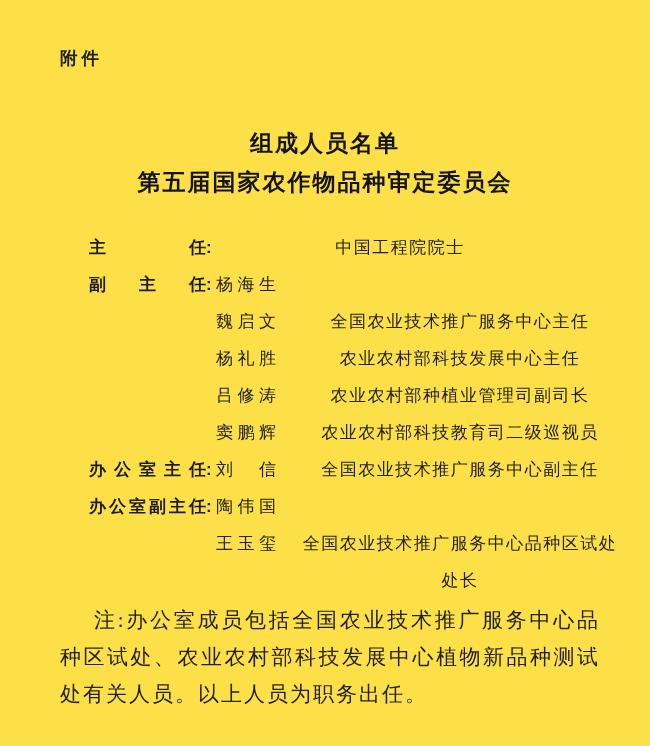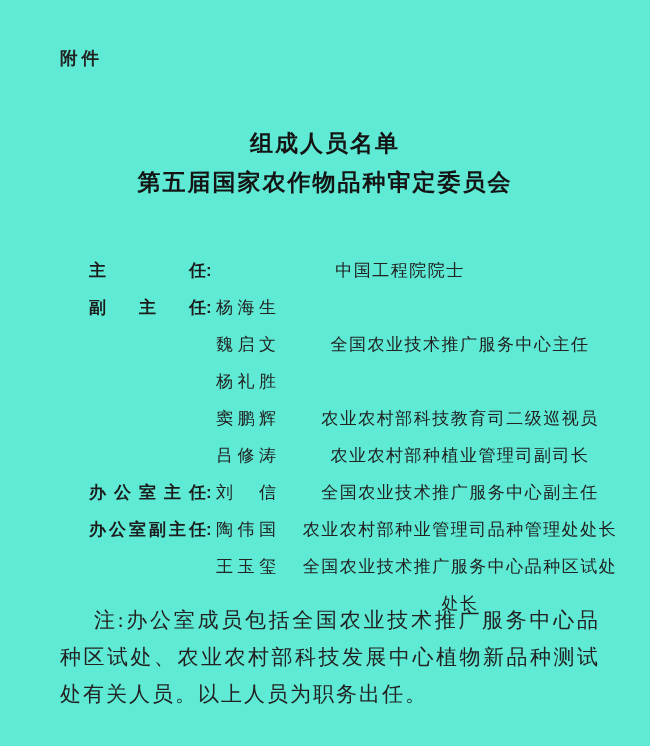--- a/index.html
+++ b/index.html
@@ -11,21 +11,21 @@
     height: 746px;
     background: #ffffff;
     position: relative;
     overflow: hidden;
     font-family: "Liberation Serif", "DejaVu Serif", serif;
     color: #1f1f1f;
   }
   .page {
     position: absolute;
     inset: 0;
-    background: #5eead4;
+    background: #fde047;
     padding-left: 33px;
   }
   .attachment-label {
     position: absolute;
     left: 60px;
     top: 46px;
     font-size: 17.5px;
     font-weight: 600;
     letter-spacing: 4px;
     font-family: "Liberation Sans", "DejaVu Sans", sans-serif;
@@ -39,21 +39,21 @@
     text-align: center;
     font-weight: bold;
     font-size: 23px;
     line-height: 39px;
     letter-spacing: 2px;
     color: #141414;
   }
   .roster {
     position: absolute;
     left: 89px;
-    top: 252px;
+    top: 229px;
     font-size: 17px;
     color: #222222;
   }
   .roster-row {
     display: flex;
     align-items: flex-start;
     line-height: 37px;
   }
   .row-label {
     width: 117px;
@@ -129,48 +129,48 @@
       <span class="row-label"></span>
       <span class="row-colon"></span>
       <span class="row-name">魏启文</span>
       <span class="row-desc">全国农业技术推广服务中心主任</span>
     </div>
 
     <div class="roster-row">
       <span class="row-label"></span>
       <span class="row-colon"></span>
       <span class="row-name">杨礼胜</span>
+      <span class="row-desc">农业农村部科技发展中心主任</span>
+    </div>
+
+    <div class="roster-row">
+      <span class="row-label"></span>
+      <span class="row-colon"></span>
+      <span class="row-name">吕修涛</span>
+      <span class="row-desc">农业农村部种植业管理司副司长</span>
     </div>
 
     <div class="roster-row">
       <span class="row-label"></span>
       <span class="row-colon"></span>
       <span class="row-name">窦鹏辉</span>
       <span class="row-desc">农业农村部科技教育司二级巡视员</span>
-    </div>
-
-    <div class="roster-row">
-      <span class="row-label"></span>
-      <span class="row-colon"></span>
-      <span class="row-name">吕修涛</span>
-      <span class="row-desc">农业农村部种植业管理司副司长</span>
     </div>
 
     <div class="roster-row">
       <span class="row-label">办公室主任</span>
       <span class="row-colon">:</span>
       <span class="row-name">刘信</span>
       <span class="row-desc">全国农业技术推广服务中心副主任</span>
     </div>
 
     <div class="roster-row">
       <span class="row-label">办公室副主任</span>
       <span class="row-colon">:</span>
       <span class="row-name">陶伟国</span>
-      <span class="row-desc">农业农村部种业管理司品种管理处处长</span>
     </div>
 
     <div class="roster-row">
       <span class="row-label"></span>
       <span class="row-colon"></span>
       <span class="row-name">王玉玺</span>
       <span class="row-desc">全国农业技术推广服务中心品种区试处处长</span>
     </div>
   </div>
 

